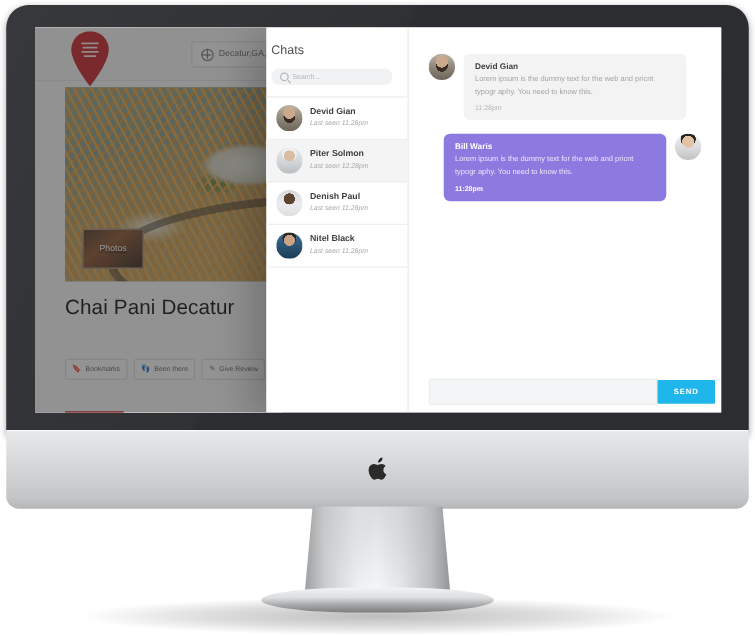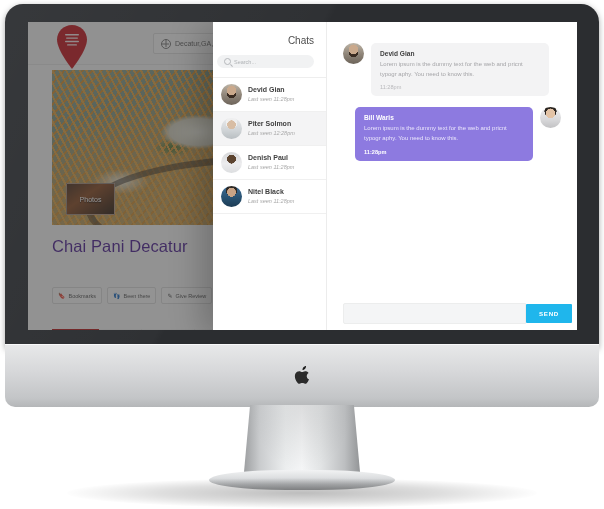--- a/index.html
+++ b/index.html
@@ -73,38 +73,38 @@
       filter:saturate(.92);}
   .hero-bowl{position:absolute;left:8%;bottom:-26%;width:86%;height:62%;
         border-radius:50%;border:7px solid rgba(52,44,34,.55);
         background:rgba(0,0,0,0);}
   .hero-thumb{position:absolute;left:14px;bottom:10px;width:47px;height:30px;
         border:1px solid rgba(255,255,255,.45);overflow:hidden;
         background:linear-gradient(145deg,#4a2f1e,#8a4a22 40%,#2a1c12 100%);
         display:flex;align-items:center;justify-content:center;}
   .hero-thumb span{font-size:7px;color:#fff;text-shadow:0 1px 1px rgba(0,0,0,.8);}
 
-  .rest-title{position:absolute;left:24px;top:215px;font-size:16.5px;color:#4c1d95;
+  .rest-title{position:absolute;left:24px;top:215px;font-size:16.5px;color:#000000;
               letter-spacing:.1px;}
   .act-row{position:absolute;left:24px;top:265px;display:flex;gap:5px;}
   .act-btn{height:15px;border:1px solid #e0e0e0;background:#fff;border-radius:2px;
            display:flex;align-items:center;gap:3px;padding:0 5px;font-size:5.5px;color:#555;
            white-space:nowrap;}
   .act-ico{font-size:6px;color:#555;line-height:1;}
   .tab-row{position:absolute;left:24px;top:307px;display:flex;}
   .tab{height:17px;padding:0 9px;display:flex;align-items:center;font-size:6.5px;
        color:#777;background:#f4f4f4;border-right:1px solid #e8e8e8;white-space:nowrap;}
   .tab.active{background:#b81418;color:#fff;font-weight:bold;border-right:none;}
 
   
   .modal{position:absolute;left:185px;top:-1px;width:364px;height:309px;z-index:60;
          background:#fff;display:flex;
          box-shadow:-12px 6px 30px rgba(0,0,0,.22);}
   .chat-list{width:113px;flex:none;border-right:1px solid #ececec;display:flex;flex-direction:column;}
-  .cl-header{padding:14px 12px 0 4px;text-align:right;}
+  .cl-header{padding:14px 12px 0 4px;}
   .cl-title{font-size:10px;color:#4d4d4d;}
   .search-wrap{margin:9px 0 0 0;height:13px;background:#f1f2f3;border-radius:7px;
                display:flex;align-items:center;gap:3px;padding:0 7px;}
   .mag{width:5px;height:5px;border:1px solid #b5b8bb;border-radius:50%;position:relative;flex:none;}
   .mag:after{content:"";position:absolute;right:-2.5px;bottom:-2px;width:3px;height:1px;
              background:#b5b8bb;transform:rotate(45deg);}
   .search-ph{font-size:5.5px;color:#b0b3b6;}
   .cl-items{margin-top:9px;border-top:1px solid #eeeeee;}
   .cl-item{display:flex;align-items:center;gap:6px;padding:6px 8px;
            border-bottom:1px solid #f0f0f0;}

